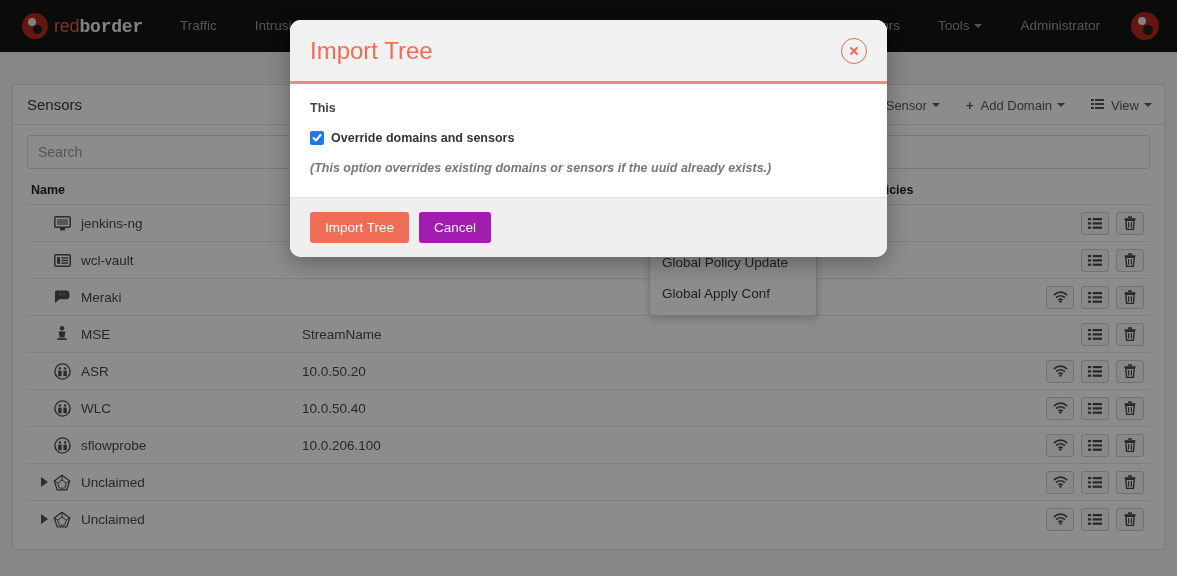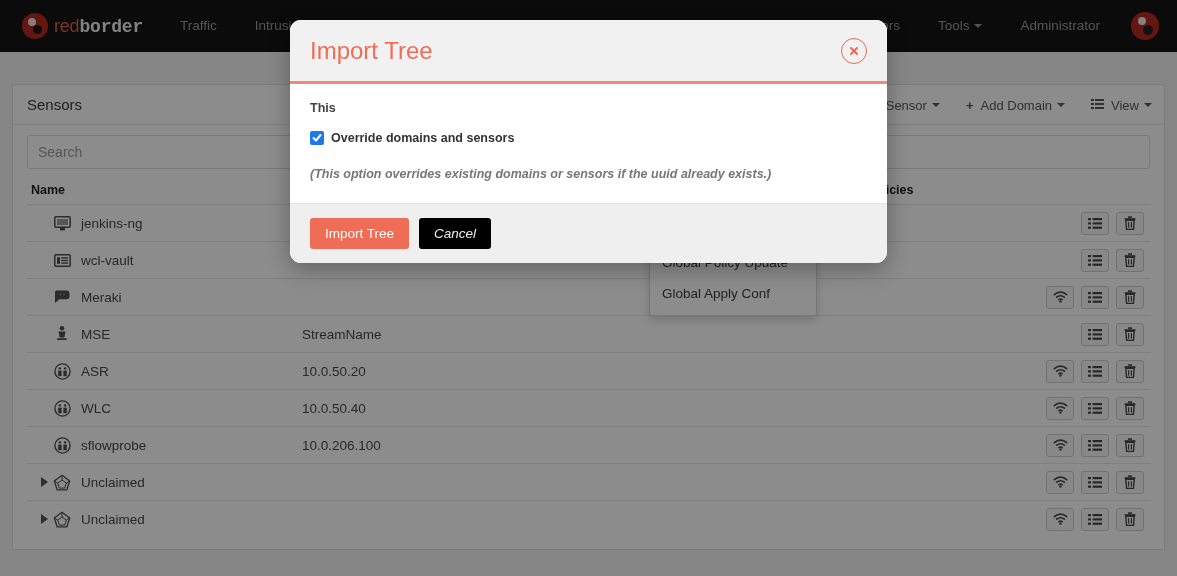--- a/index.html
+++ b/index.html
@@ -227,38 +227,38 @@
   .chk-row { display: flex; align-items: center; margin-top: 16px; }
   .chk {
     width: 14px; height: 14px; border-radius: 2px;
     background: #1f78e8; margin-right: 7px;
     display: flex; align-items: center; justify-content: center;
     flex: 0 0 14px; cursor: pointer;
   }
   .chk svg { display: block; }
   .chk-label { font-size: 12.5px; font-weight: bold; color: #333; }
   .hint {
-    margin-top: 22px; font-size: 12.5px; font-style: italic;
+    margin-top: 16px; font-size: 12.5px; font-style: italic;
     font-weight: bold; color: #777;
   }
 
   .modal-foot {
     background: #efefef;
     border-top: 1px solid #e2e2e2;
     padding: 14px 20px;
     display: flex; gap: 10px;
   }
   .btn {
     border: none; border-radius: 3px;
     padding: 0 15px; height: 31px;
     font-size: 13.5px; cursor: pointer;
     font-family: "Liberation Sans", sans-serif;
   }
   .btn-primary { background: #ef6d56; color: #fff; }
-  .btn-default { background: #000000; color: #efefef; font-style: italic; }
+  .btn-default { background: #a21caf; color: #efefef; }
 </style>
 </head>
 <body>
 
 <div id="page-under">
 
   <div class="navbar">
     <div class="brand">
       <div class="brand-mark"></div>
       <div class="brand-text"><span class="r">red</span><span class="b">border</span></div>

